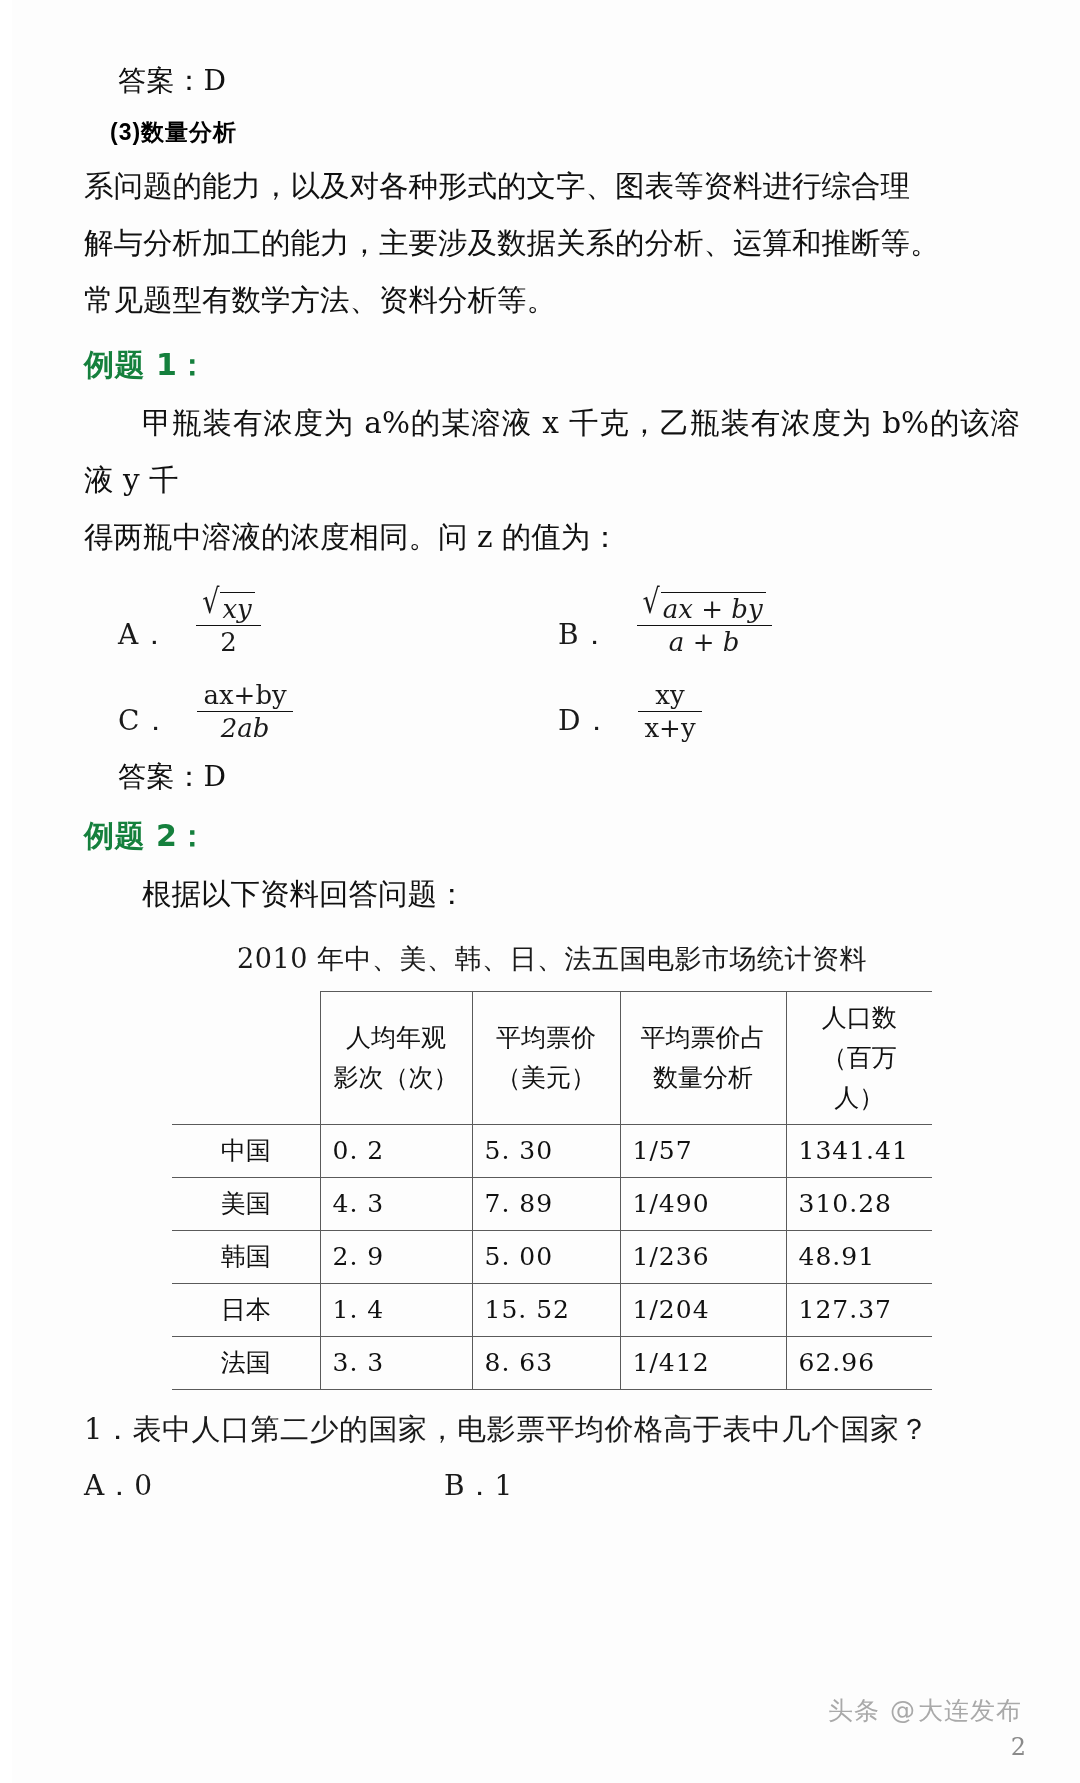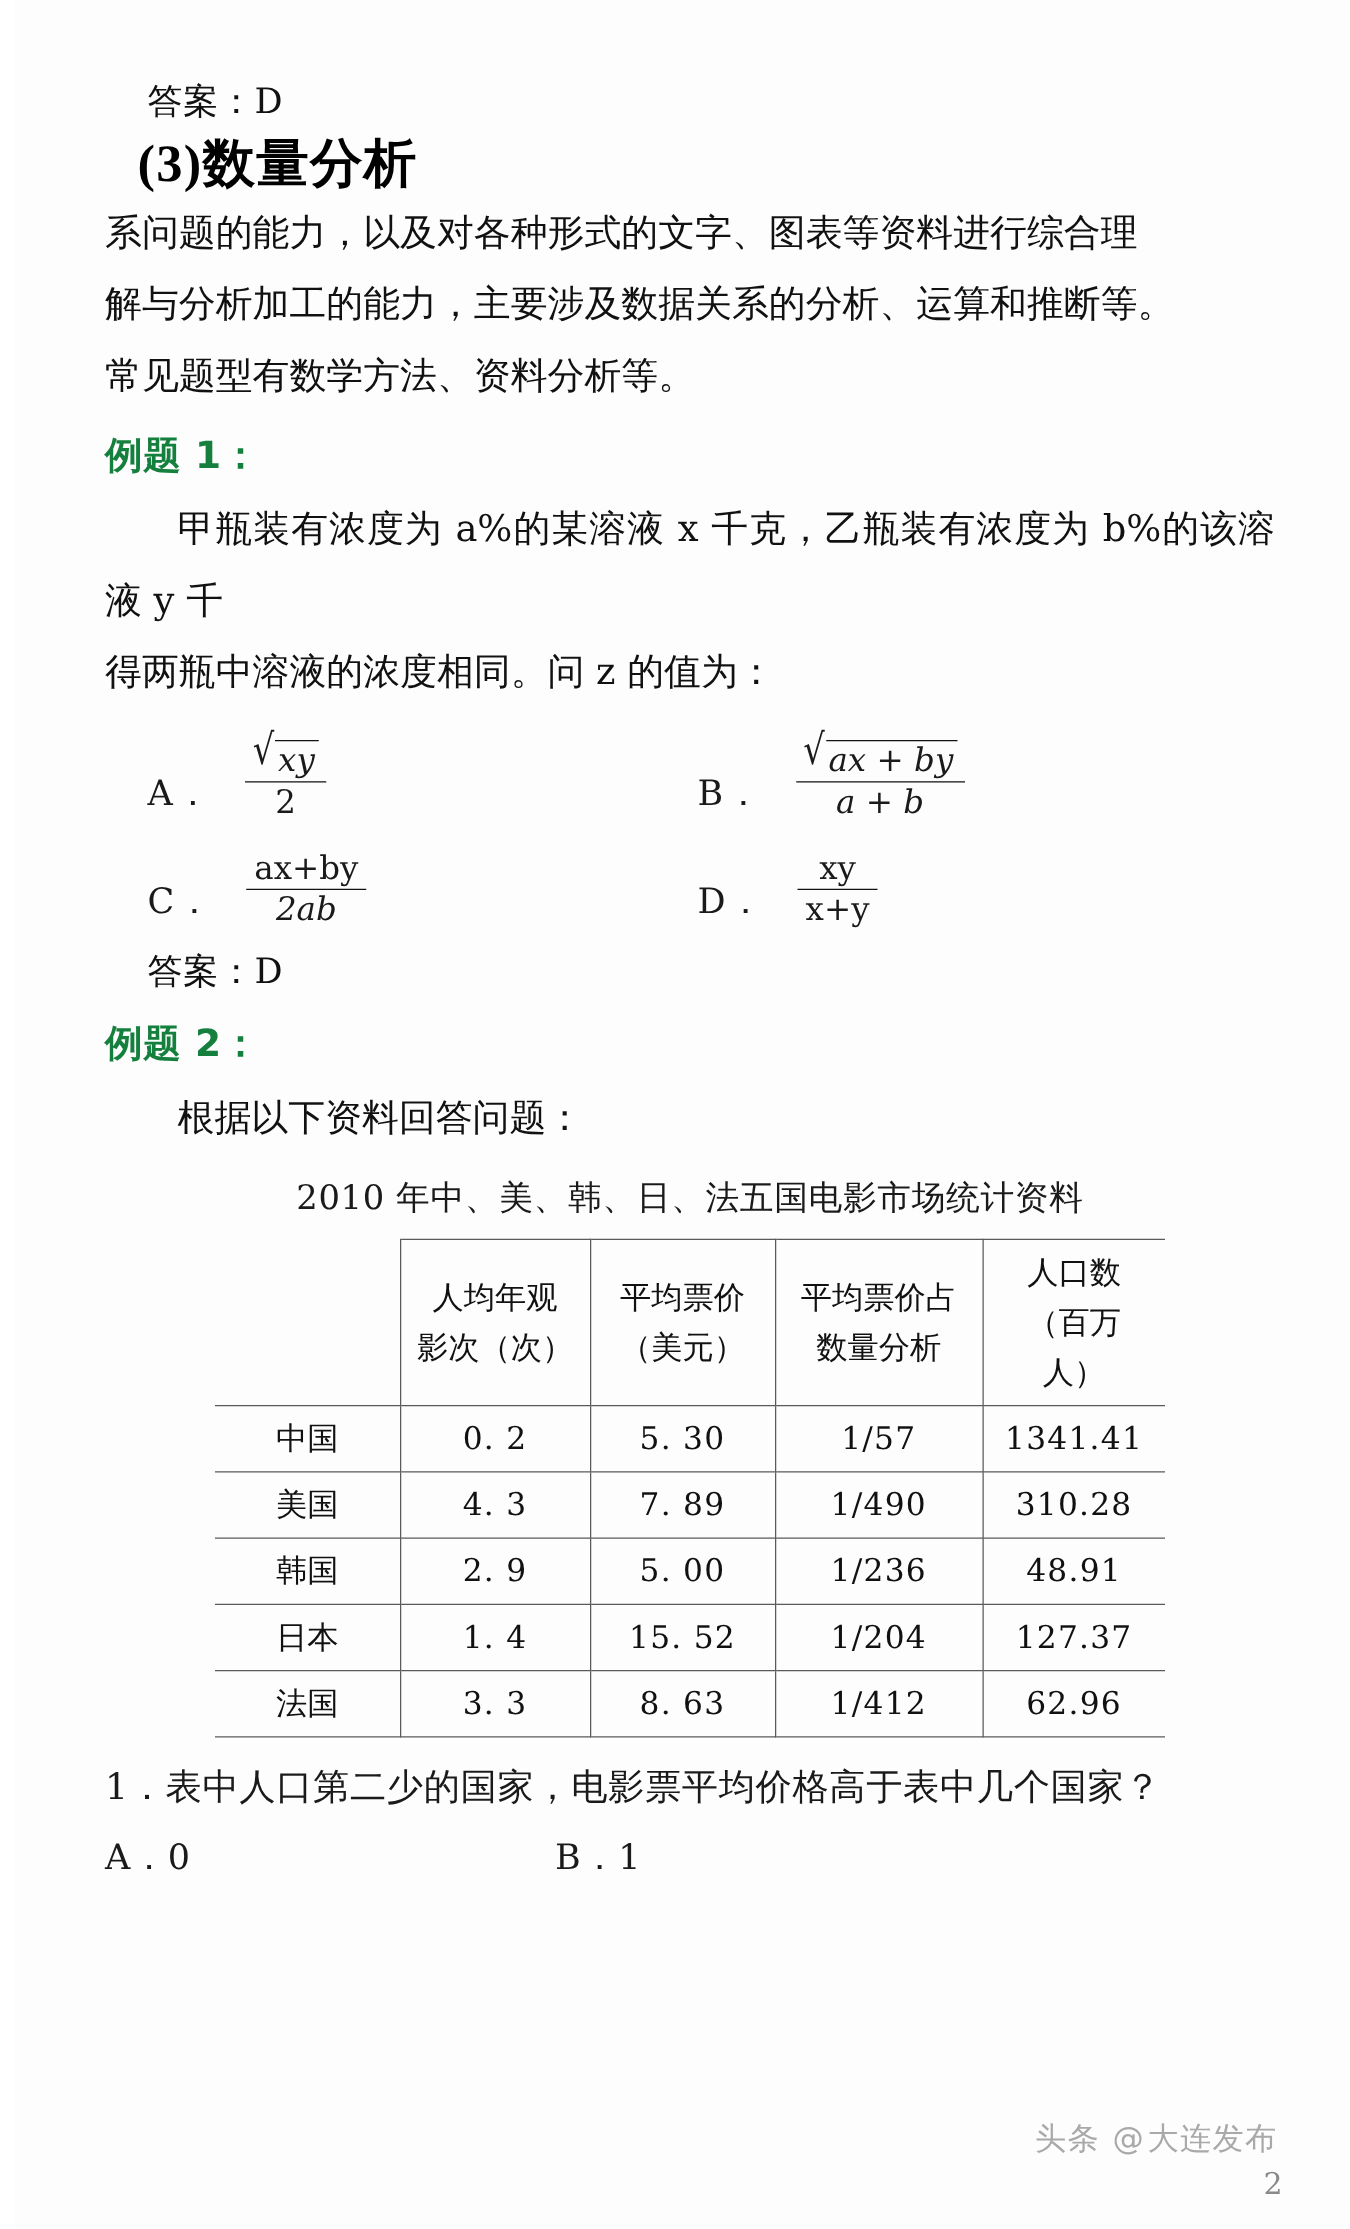--- a/index.html
+++ b/index.html
@@ -37,23 +37,23 @@
     letter-spacing: 0.5px;
     color: #111;
   }
   .answer-line {
     font-size: 28px;
     line-height: 46px;
     padding-left: 34px;
     margin-bottom: 2px;
   }
   .heading-sub {
-    font-family: Liberation Serif, serif;
+    font-family: Liberation Sans, sans-serif;
     font-weight: bold;
-    font-size: 42px;
+    font-size: 23px;
     line-height: 52px;
     padding-left: 26px;
     letter-spacing: 1px;
     color: #000;
   }
   .para {
     font-size: 29.5px;
     line-height: 57px;
     text-align: justify;
     text-justify: inter-ideograph;
@@ -167,21 +167,21 @@
     font-size: 25px;
     line-height: 40px;
   }
   table.stat tr.header td { height: 88px; }
   table.stat td.rowname {
     text-align: center;
     border-left: none;
     font-size: 25px;
   }
   table.stat td.num {
-    text-align: center;
+    text-align: left;
     font-family: "DejaVu Serif", "Liberation Serif", serif;
     letter-spacing: 1px;
   }
   table.stat td.last { border-right: none; }
   .col-name { width: 148px; }
   .col-1 { width: 152px; }
   .col-2 { width: 148px; }
   .col-3 { width: 166px; }
   .col-4 { width: 146px; }
 

